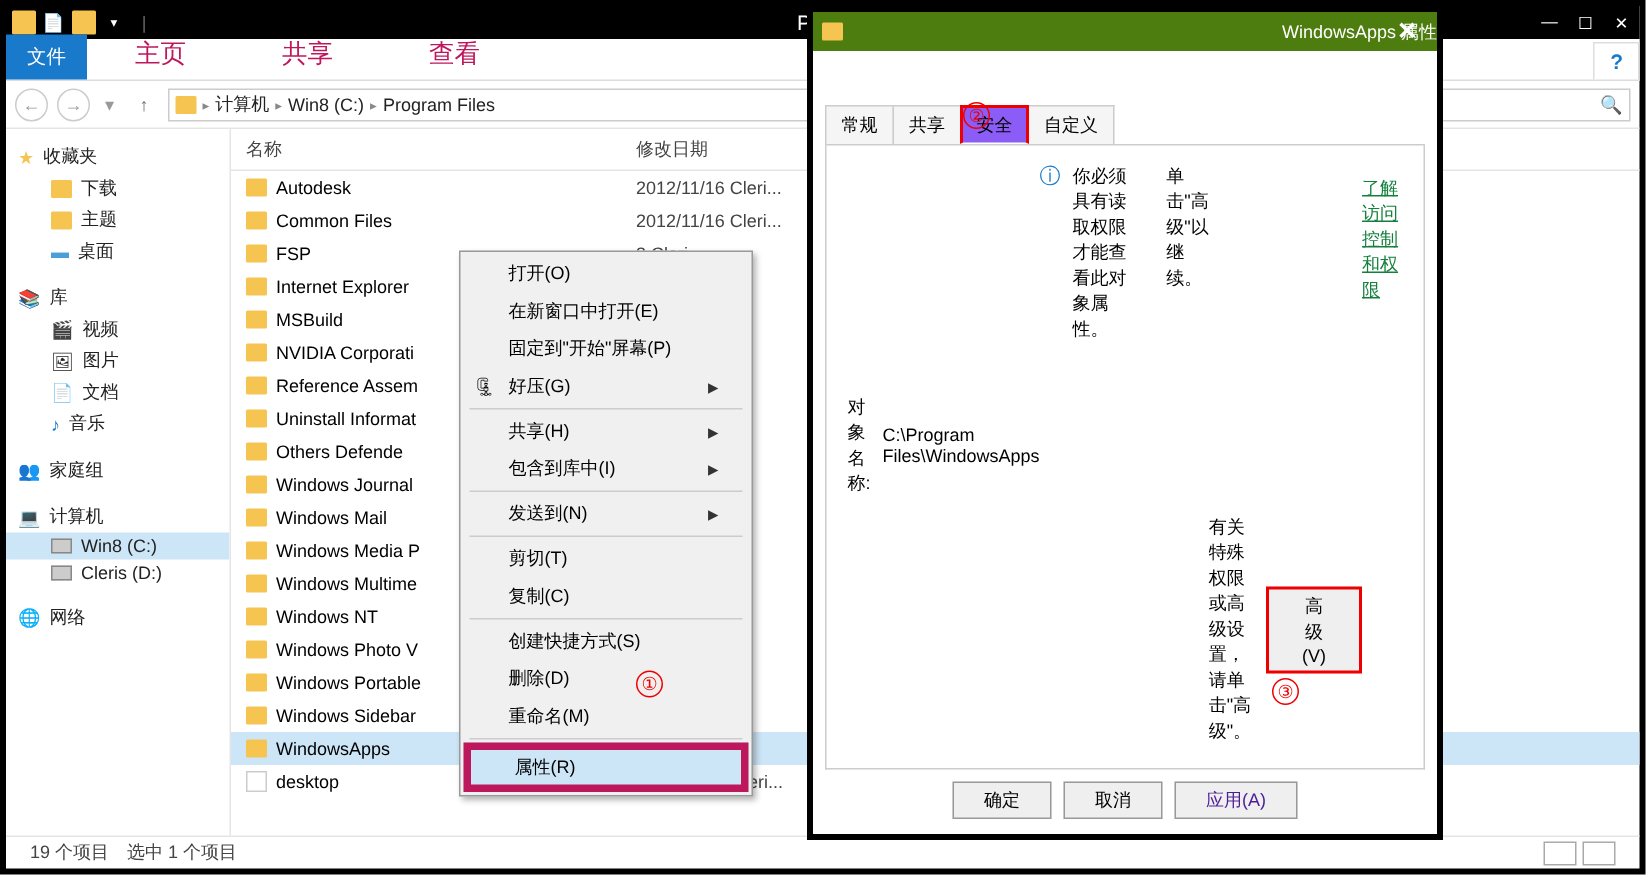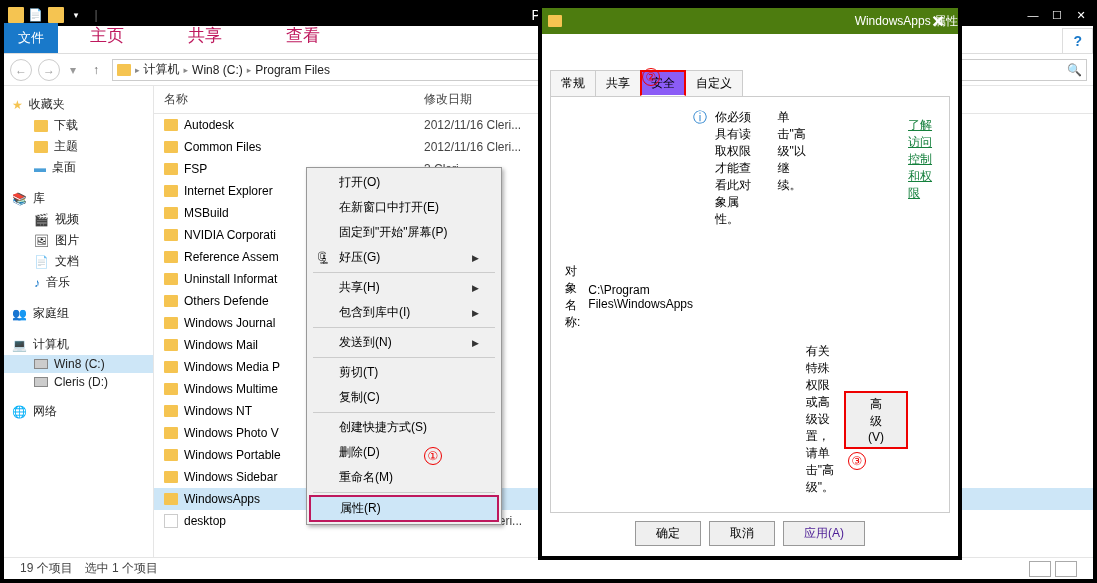--- a/index.html
+++ b/index.html
@@ -52,21 +52,21 @@
 .file-list { flex:1; position: relative; }
 .file-row { display: flex; align-items: center; padding: 2px 10px; height: 22px; }
 .file-row.selected { background: #cde6f7; }
 .file-row .fname { width: 260px; display: flex; align-items: center; gap: 6px; }
 .file-row .fdate { color: #444; }
 .ini-ic { width:14px; height:14px; background:#fff; border:1px solid #ccc; display:inline-block; }
 
 
 .ctx-menu { position: absolute; left: 302px; top: 163px; width: 196px; background: #f0f0f0; border: 1px solid #999; box-shadow: 2px 2px 4px rgba(0,0,0,0.3); z-index: 30; padding: 2px; }
 .ctx-item { padding: 4px 20px 4px 30px; position: relative; display:flex; justify-content:space-between; align-items:center; }
-.ctx-item.sel { background: #cde6f7; border:2px solid #be185d; padding: 3px 19px 3px 29px; }
+.ctx-item.sel { background: #cde6f7; border:5px solid #be185d; padding: 3px 19px 3px 29px; }
 .ctx-sep { height:1px; background:#ccc; margin: 2px 4px; }
 .ctx-item .arrow { font-size:9px; color:#333; }
 .ctx-icon { position:absolute; left:6px; width:16px; text-align:center; }
 
 
 .status-bar { height: 22px; border-top: 1px solid #e5e5e5; display: flex; align-items: center; padding: 0 16px; gap: 12px; color: #444; }
 .status-bar .right { margin-left: auto; display:flex; gap:4px; }
 .view-btn { width:22px; height:16px; border:1px solid #aaa; display:inline-block; }
 
 

